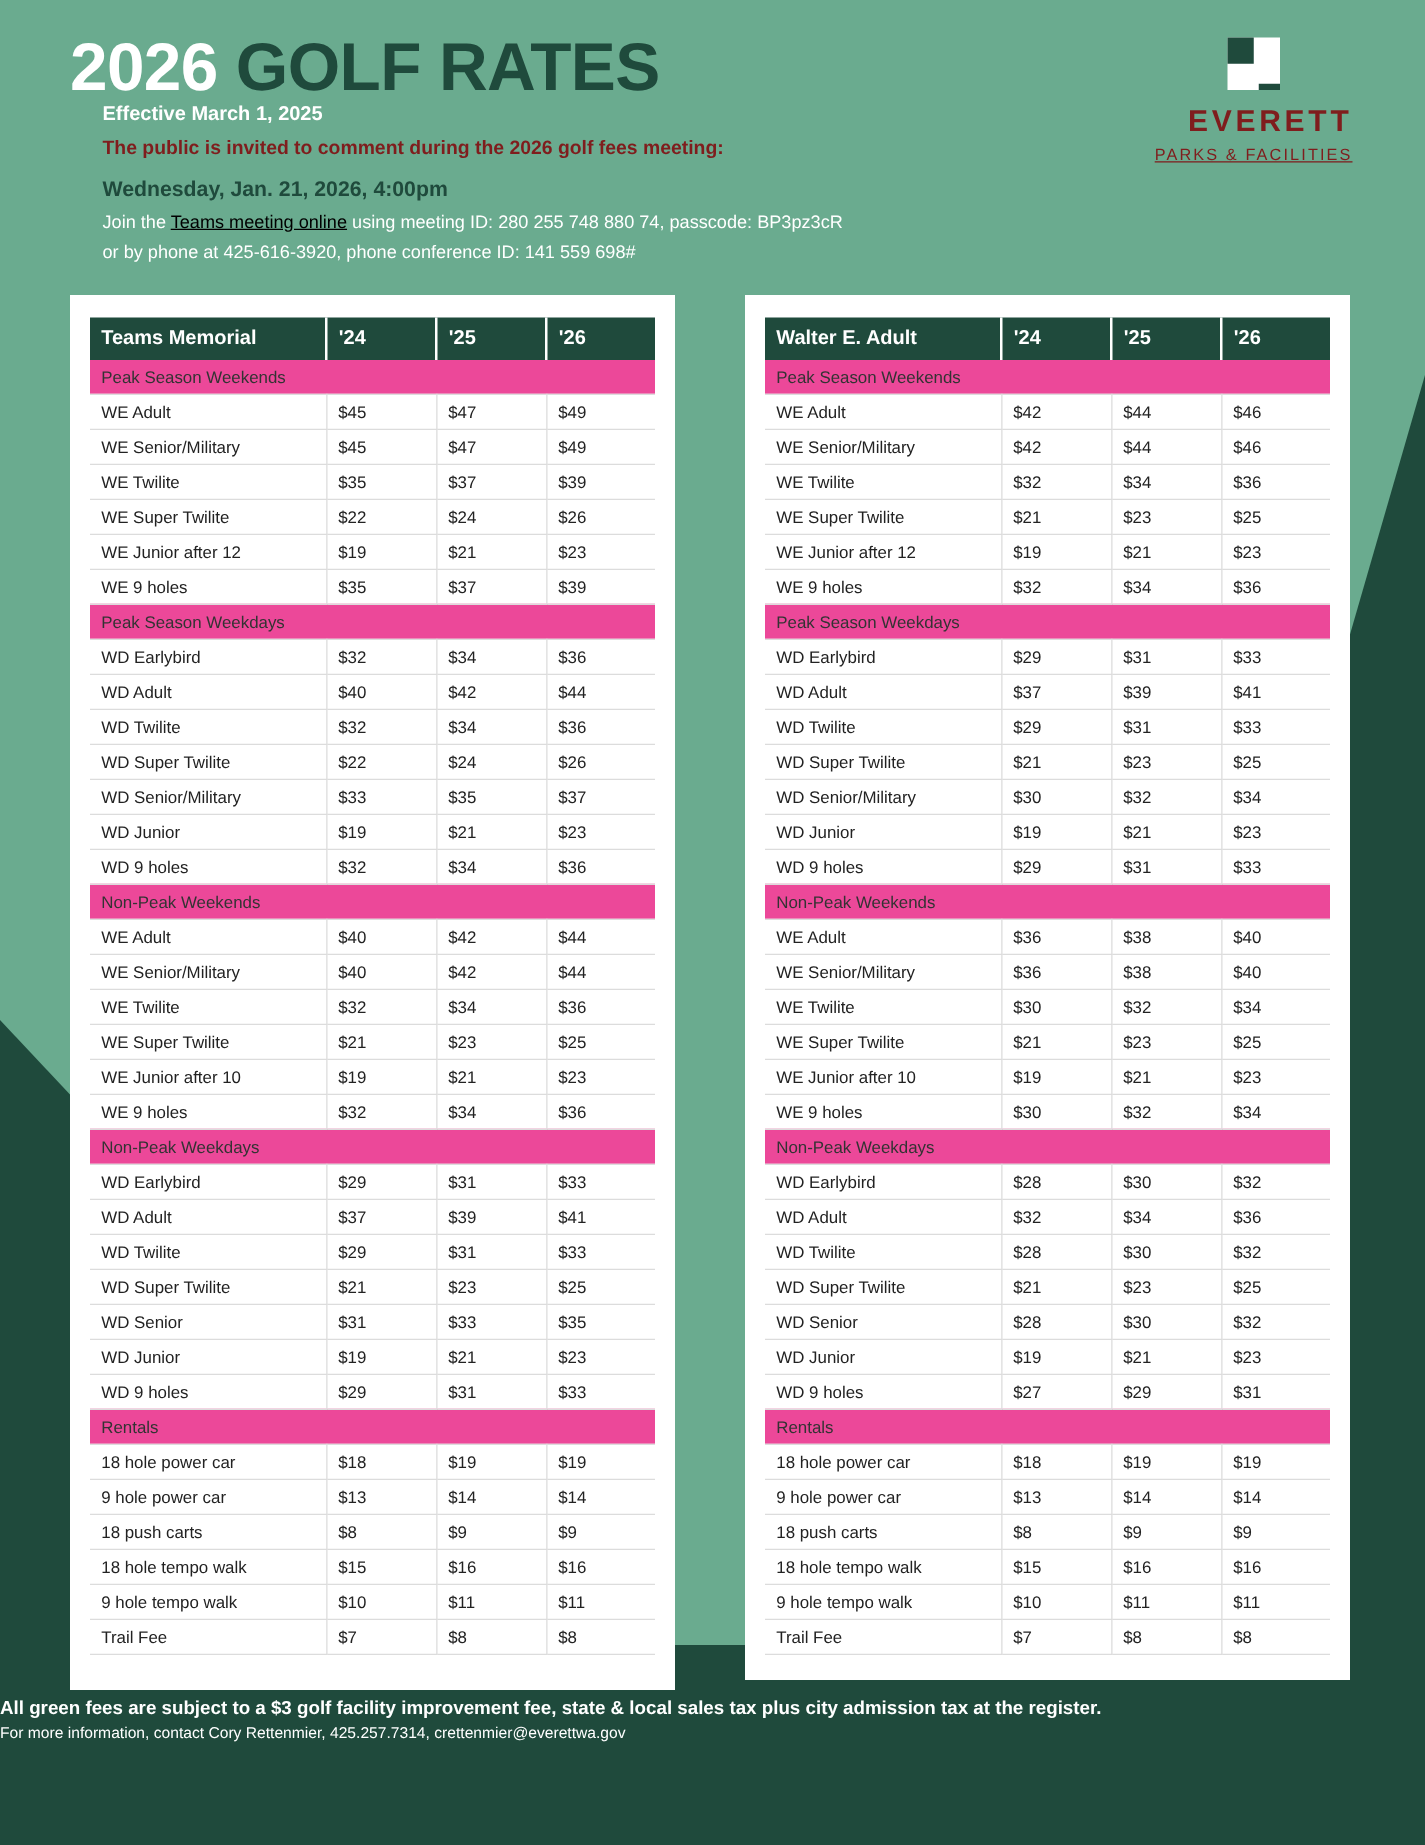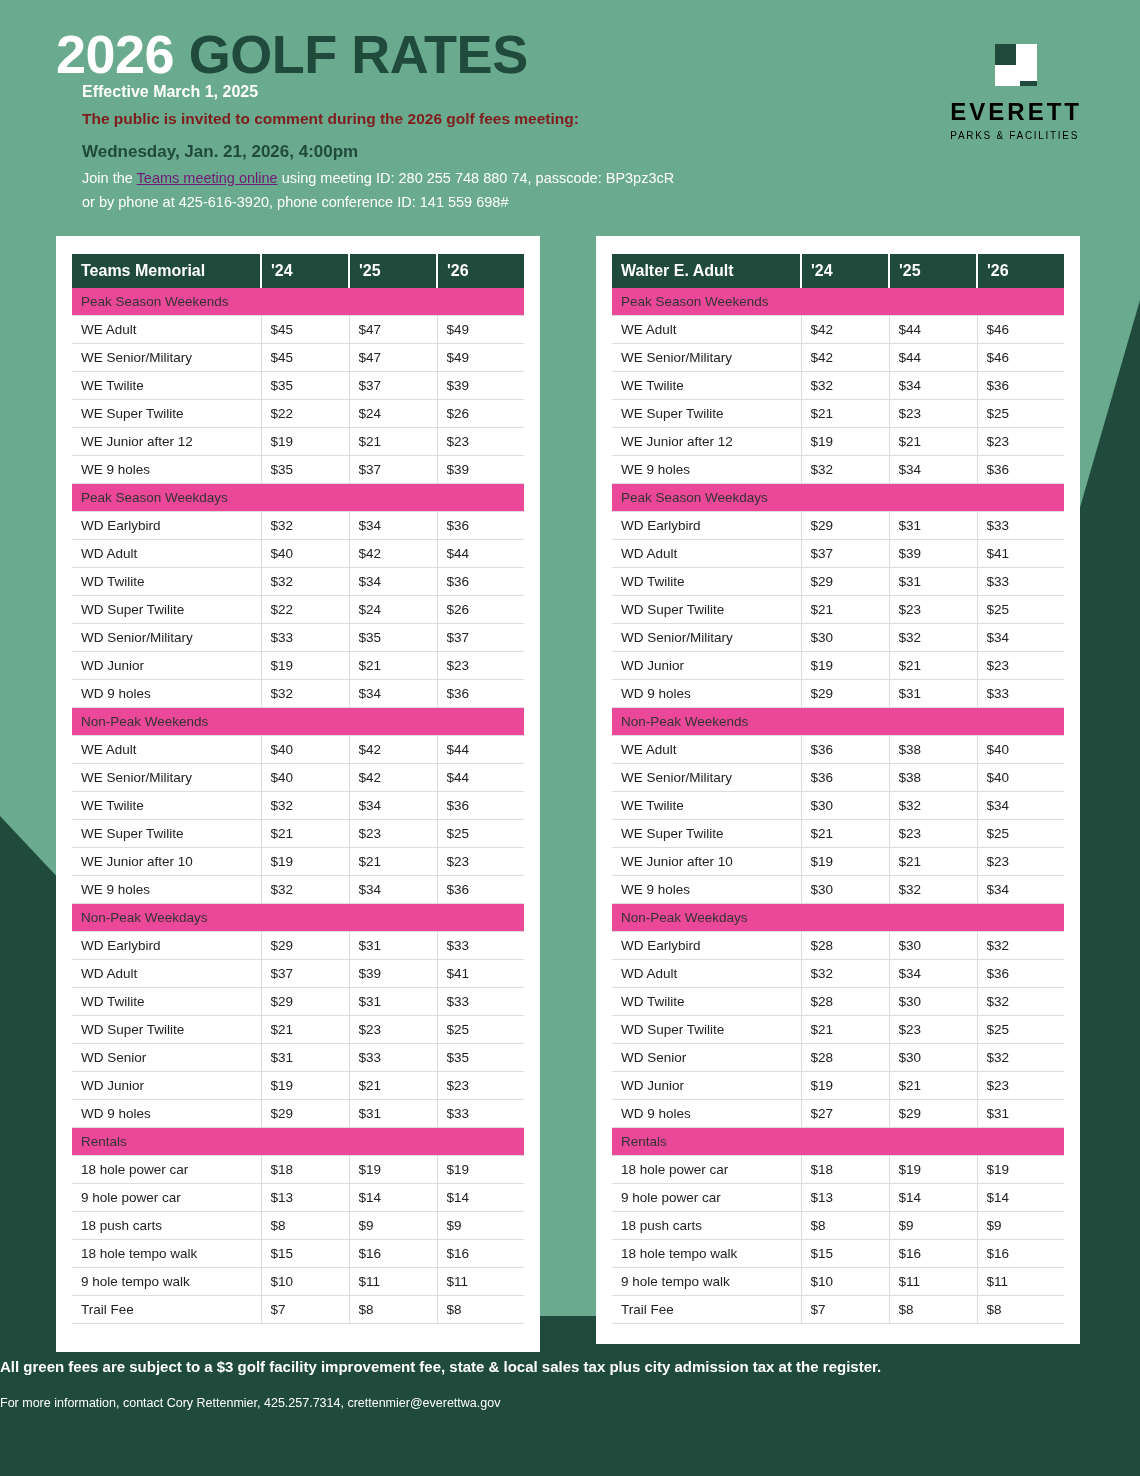--- a/index.html
+++ b/index.html
@@ -90,30 +90,30 @@
     padding-left: 26px;
   }
   .line-plain {
     margin-top: 8px;
     font-size: 14.5px;
     color: #ffffff;
     padding-left: 26px;
   }
   .line-plain a,
   .teams-link {
-    color: #701a75;
+    color: #000000;
   }
 
   
   .logo {
     position: absolute;
-    top: 44px;
+    top: 30px;
     right: 58px;
-    text-align: left;
-    color: #000000;
+    text-align: right;
+    color: #7f1d1d;
   }
   .logo-mark {
     width: 42px;
     height: 42px;
     background: #ffffff;
     margin: 0 auto 12px auto;
     position: relative;
   }
   .logo-mark::before {
     content: "";
@@ -132,23 +132,24 @@
     width: 17px;
     height: 5px;
     background: #1f4a3c;
   }
   .logo-name {
     font-size: 24px;
     font-weight: bold;
     letter-spacing: 3px;
   }
   .logo-tag {
-    font-size: 10px;
+    font-size: 13px;
     letter-spacing: 1.7px;
     margin-top: 4px;
+    text-decoration: underline;
   }
 
   
   .tables {
     display: flex;
     gap: 56px;
     padding: 0 60px 0 56px;
     margin-top: 26px;
     align-items: flex-start;
   }
@@ -211,21 +212,21 @@
     text-align: left;
     z-index: 6;
   }
   .footer-main {
     font-size: 15px;
     font-weight: bold;
     padding-top: 42px;
   }
   .footer-sub {
     font-size: 12.5px;
-    margin-top: 21px;
+    margin-top: 4px;
   }
 </style>
 </head>
 <body>
 
 <div class="bg-wrap">
   <div class="tri-right"></div>
   <div class="tri-left"></div>
   <div class="bottom-band"></div>
 </div>

